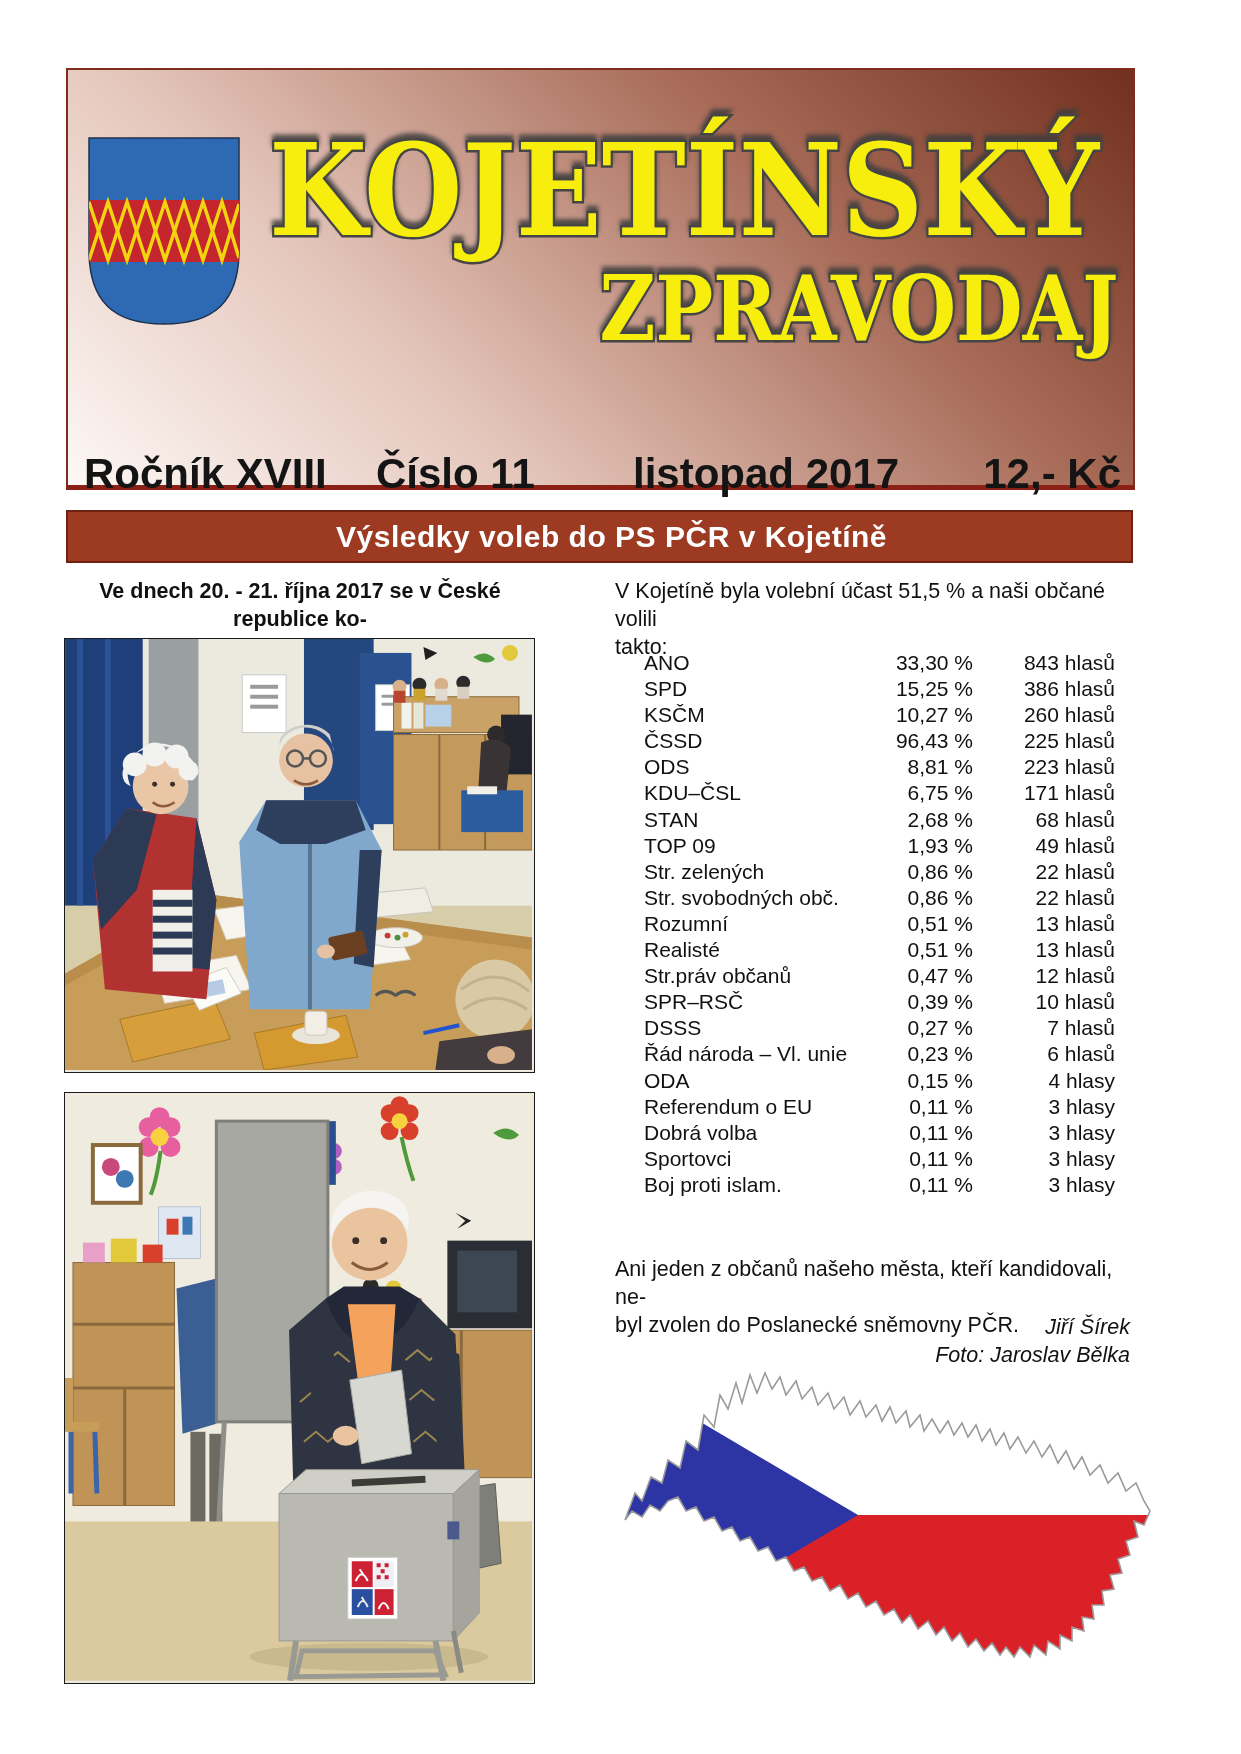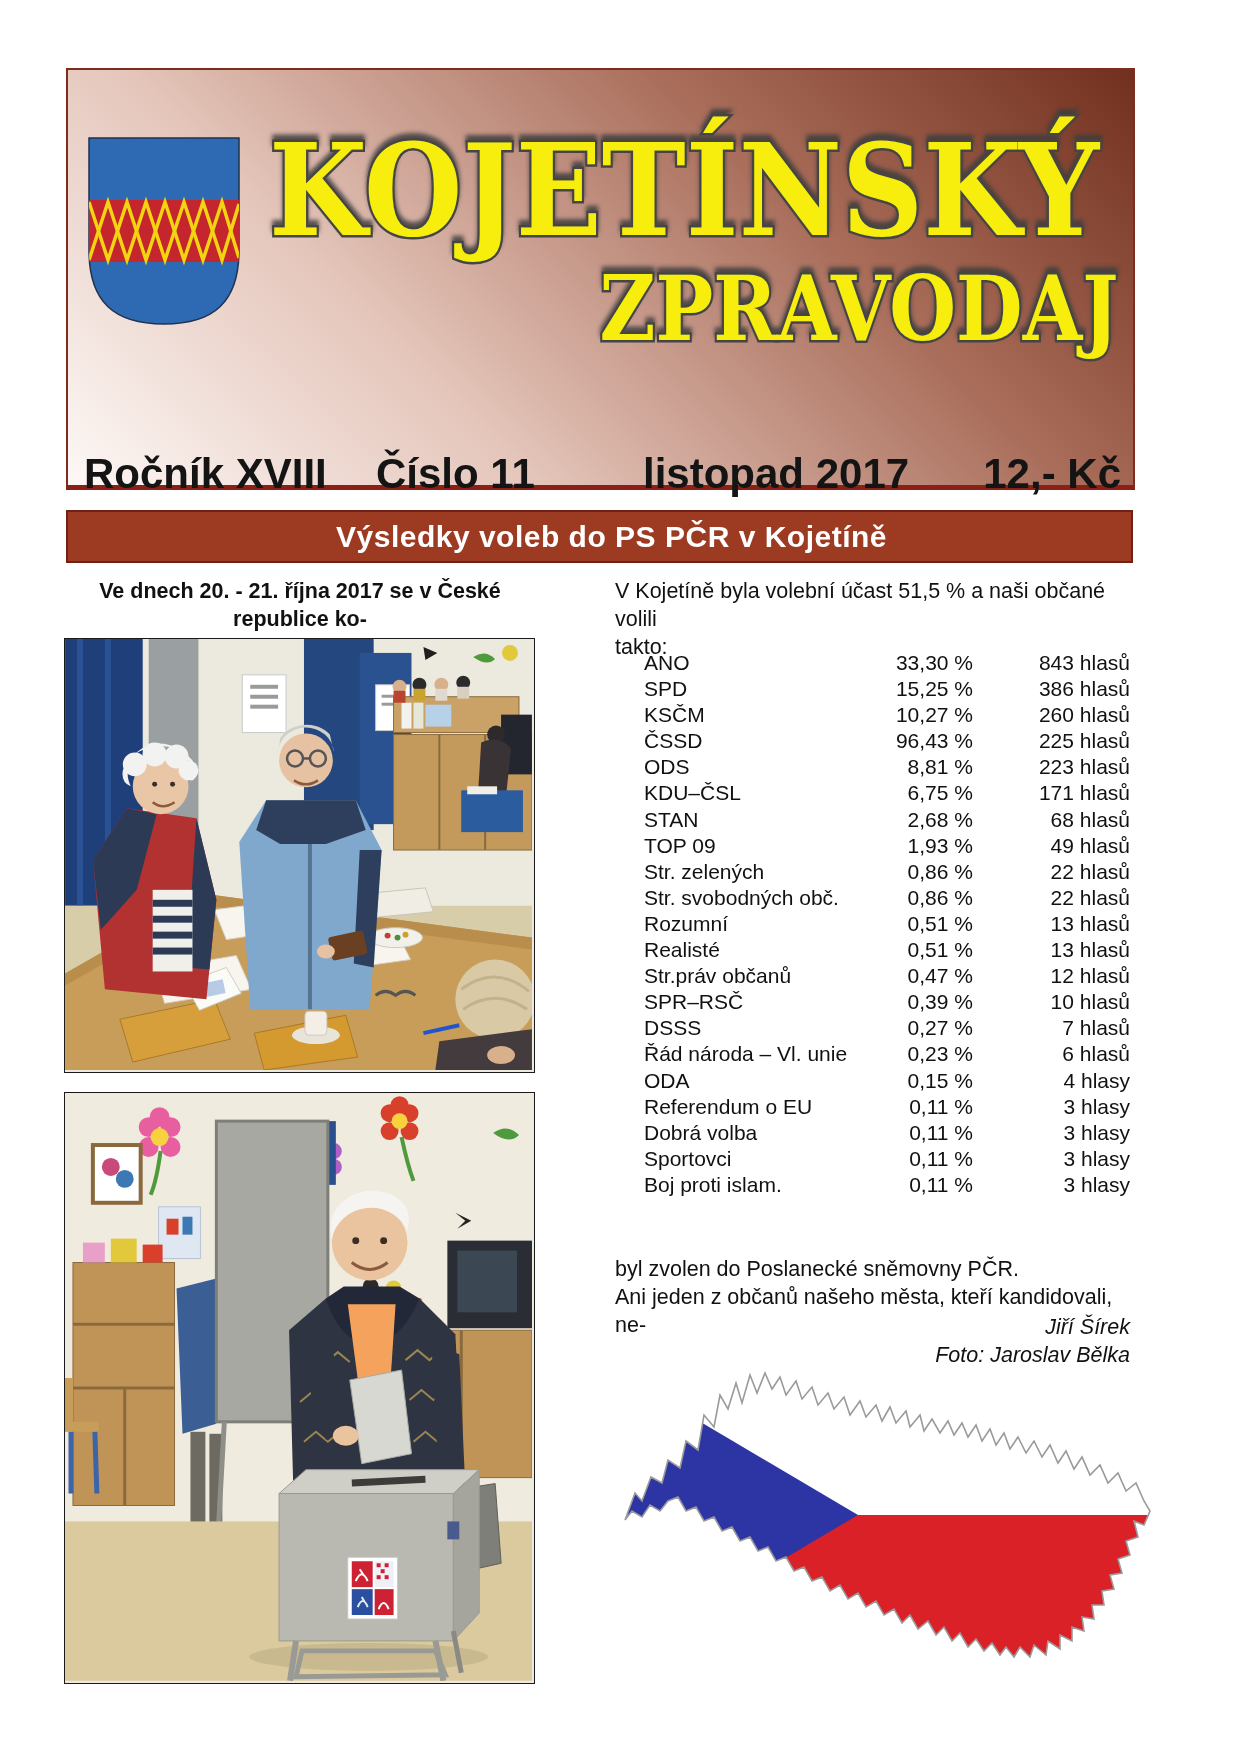--- a/index.html
+++ b/index.html
@@ -10,40 +10,40 @@
   .masthead{position:absolute;left:66px;top:68px;width:1069px;height:422px;
     border:2px solid var(--masthead-border);border-bottom:5px solid var(--masthead-rule);
     box-sizing:border-box;
     background:linear-gradient(45deg,var(--g1) 0%,var(--g2) 32%,var(--g3) 68%,var(--g4) 100%);}
   .masthead svg{position:absolute;left:0;top:0;}
   .issue-info{position:absolute;left:0;top:380px;width:100%;height:40px;
     font-weight:bold;font-size:42px;color:#141414;}
   .issue-info span{position:absolute;white-space:nowrap;}
   .ii-volume{left:16px;}
   .ii-issue{left:308px;}
-  .ii-date{left:565px;margin-left:10px;}
+  .ii-date{left:565px;}
   .ii-price{right:12px;}
 
   
   .banner{position:absolute;left:66px;top:510px;width:1067px;height:53px;
     background:var(--banner-bg);border:2px solid var(--banner-border);box-sizing:border-box;
     display:flex;align-items:center;justify-content:center;padding-left:24px;}
   .banner span{color:var(--banner-fg);font-weight:bold;font-size:30px;letter-spacing:.5px;}
 
   
   .intro-left{position:absolute;left:64px;top:577px;width:472px;
     font-weight:bold;font-size:21.5px;line-height:28px;text-align:center;}
   .intro-right{position:absolute;left:615px;top:577px;width:518px;
     font-size:21.5px;line-height:28px;}
 
   .results{position:absolute;left:615px;top:650px;width:518px;font-size:21px;}
   .t-row{position:relative;height:26.1px;line-height:26.1px;white-space:nowrap;}
   .t-party{margin-left:29px;margin-top:48px;}
   .t-pct{position:absolute;right:160px;}
-  .t-votes{position:absolute;right:3px;}
+  .t-votes{position:absolute;right:18px;}
 
   .closing{position:absolute;left:615px;top:1255px;width:518px;
     font-size:21.5px;line-height:28px;}
   .signature{position:absolute;left:615px;top:1313px;width:515px;text-align:right;
     font-size:21.5px;line-height:28px;font-style:italic;}
 
   
   .photo{position:absolute;border:1px solid #1a1a1a;background:#eceadf;}
   .photo1{left:64px;top:638px;width:469px;height:433px;}
   .photo2{left:64px;top:1092px;width:469px;height:590px;}
@@ -366,22 +366,22 @@
       <div class="t-row"><span class="t-party">DSSS</span><span class="t-pct">0,27 %</span><span class="t-votes">7 hlasů</span></div>
       <div class="t-row"><span class="t-party">Řád národa – Vl. unie</span><span class="t-pct">0,23 %</span><span class="t-votes">6 hlasů</span></div>
       <div class="t-row"><span class="t-party">ODA</span><span class="t-pct">0,15 %</span><span class="t-votes">4 hlasy</span></div>
       <div class="t-row"><span class="t-party">Referendum o EU</span><span class="t-pct">0,11 %</span><span class="t-votes">3 hlasy</span></div>
       <div class="t-row"><span class="t-party">Dobrá volba</span><span class="t-pct">0,11 %</span><span class="t-votes">3 hlasy</span></div>
       <div class="t-row"><span class="t-party">Sportovci</span><span class="t-pct">0,11 %</span><span class="t-votes">3 hlasy</span></div>
       <div class="t-row"><span class="t-party">Boj proti islam.</span><span class="t-pct">0,11 %</span><span class="t-votes">3 hlasy</span></div>
     </div>
 
   <div class="closing">
+    <div>Ani jeden z občanů našeho města, kteří kandidovali, ne-</div>
     <div>byl zvolen do Poslanecké sněmovny PČR.</div>
-    <div>Ani jeden z občanů našeho města, kteří kandidovali, ne-</div>
   </div>
 
   <div class="signature">
     <div>Jiří Šírek</div>
     <div>Foto: Jaroslav Bělka</div>
   </div>
 
   <svg class="cz-map" viewBox="0 0 550 300" aria-hidden="true">
     <defs>
       <clipPath id="czClip">

